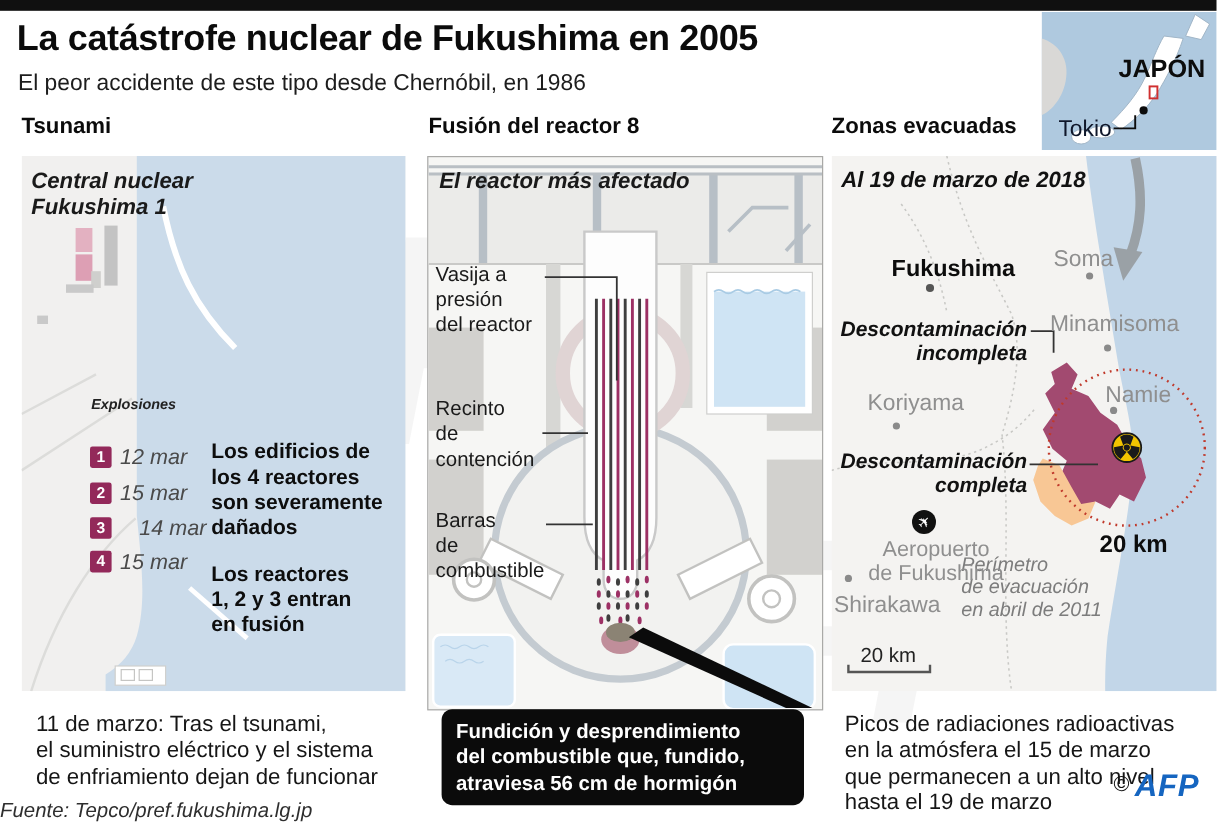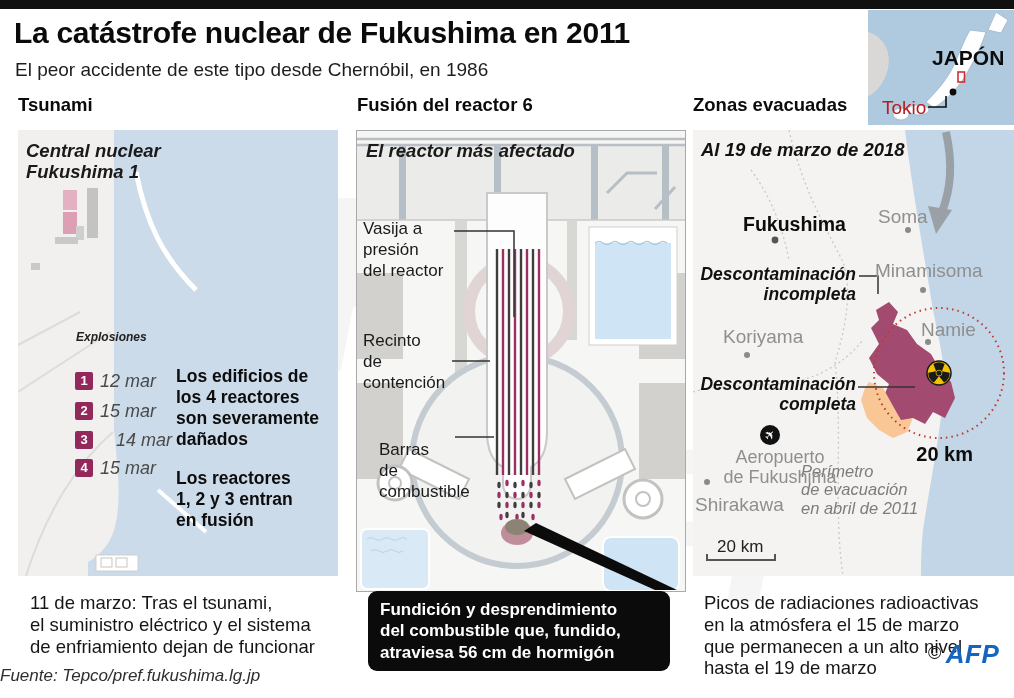--- a/index.html
+++ b/index.html
@@ -30,43 +30,43 @@
   .city{font-size:19px;color:#8f8f8f;}
   .city-main{font-size:19.5px;font-weight:700;color:#0c0c0c;}
   .zone-label{width:163px;text-align:right;font-size:17.5px;font-style:italic;font-weight:700;color:#111;line-height:1.15;}
   .radius-val{left:180px;top:313px;width:100px;text-align:right;font-size:20px;font-weight:700;color:#0c0c0c;}
   .radius-note{left:108px;top:332px;width:174px;text-align:left;font-size:16.5px;font-style:italic;color:#7c7c7c;line-height:1.12;}
   .airport-label{left:25px;top:318px;width:124px;text-align:center;font-size:18px;color:#8f8f8f;line-height:1.1;}
   .scale-label{left:24px;top:407px;font-size:17px;color:#222;}
   
   .inset{left:868px;top:10px;width:146px;height:115px;}
   .inset-country{left:64px;top:36px;font-size:21px;font-weight:800;color:#0c0c0c;}
-  .inset-city{left:14px;top:87px;font-size:19px;color:#b91c1c;}
+  .inset-city{left:14px;top:87px;font-size:19px;color:#0f172a;}
   
   .foot{font-size:18.5px;color:#161616;line-height:1.18;}
   .source{left:0;top:666px;font-size:17px;font-style:italic;color:#2e2e2e;}
   .afp-mark{left:928px;top:639px;}
   .afp-c{font-size:18px;color:#111;vertical-align:4px;}
   .afp-logo{font-size:26px;font-weight:900;font-style:italic;color:#1565c0;letter-spacing:0.5px;}
 </style>
 </head>
 <body>
 
 <div id="root">
 
   <div class="abs topbar"></div>
 
   <div class="abs wm" style="left:120px;top:140px;font-size:250px;">AFP</div>
   <div class="abs wm" style="left:430px;top:400px;font-size:220px;">AFP</div>
 
-  <div class="abs title">La catástrofe nuclear de Fukushima en 2011</div>
+  <div class="abs title">La catástrofe nuclear de Fukushima en 2005</div>
   <div class="abs subtitle">El peor accidente de este tipo desde Chernóbil, en 1986</div>
 
   <div class="abs panel-h" style="left:18px;">Tsunami</div>
-  <div class="abs panel-h" style="left:357px;">Fusión del reactor 6</div>
+  <div class="abs panel-h" style="left:357px;">Fusión del reactor 8</div>
   <div class="abs panel-h" style="left:693px;">Zonas evacuadas</div>
 
   <div class="abs panel" style="left:18px;width:320px;">
     <svg width="320" height="446" viewBox="0 0 320 446">
       <rect x="0" y="0" width="320" height="446" fill="#f1f0ef"></rect>
       <path d="M96,0 H320 V446 H70 L70,432 Q90,420 96,400 C104,372 100,340 96,300 Z" fill="#cbdbea"></path>
       <g stroke="#dcdcda" stroke-width="2" fill="none">
         <path d="M0,215 L62,182"></path>
         <path d="M0,262 L92,202"></path>
         <path d="M8,446 C28,382 60,332 95,302"></path>
@@ -217,21 +217,21 @@
 
       <polygon points="167,400 179,392 320,459 298,459" fill="#0b0b0b"></polygon>
     </svg>
     <div class="abs mid-sub">El reactor más afectado</div>
     <div class="abs diag-label pre" style="left:6px;top:87px;width:95px;">Vasija a
 presión
 del reactor</div>
     <div class="abs diag-label pre" style="left:6px;top:199px;width:100px;">Recinto
 de
 contención</div>
-    <div class="abs diag-label pre" style="left:6px;top:308px;width:115px;margin-left:16px;">Barras
+    <div class="abs diag-label pre" style="left:6px;top:292px;width:115px;">Barras
 de
 combustible</div>
   </div>
 
   <div class="abs callout pre">Fundición y desprendimiento
 del combustible que, fundido,
 atraviesa 56 cm de hormigón</div>
 
   <div class="abs panel" style="left:693px;width:321px;">
     <svg width="321" height="446" viewBox="0 0 321 446">

